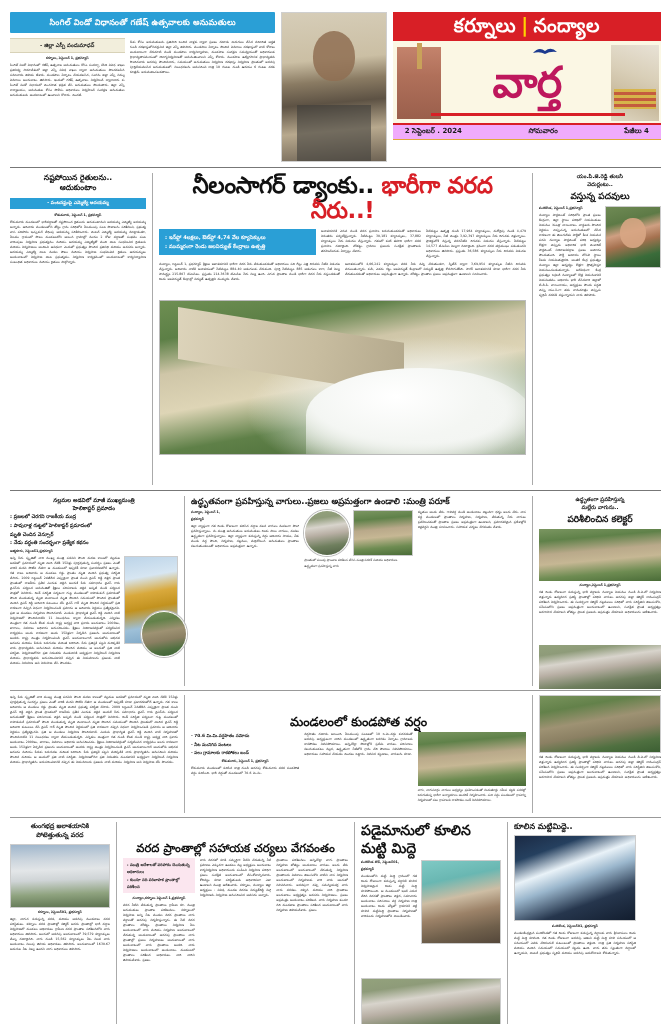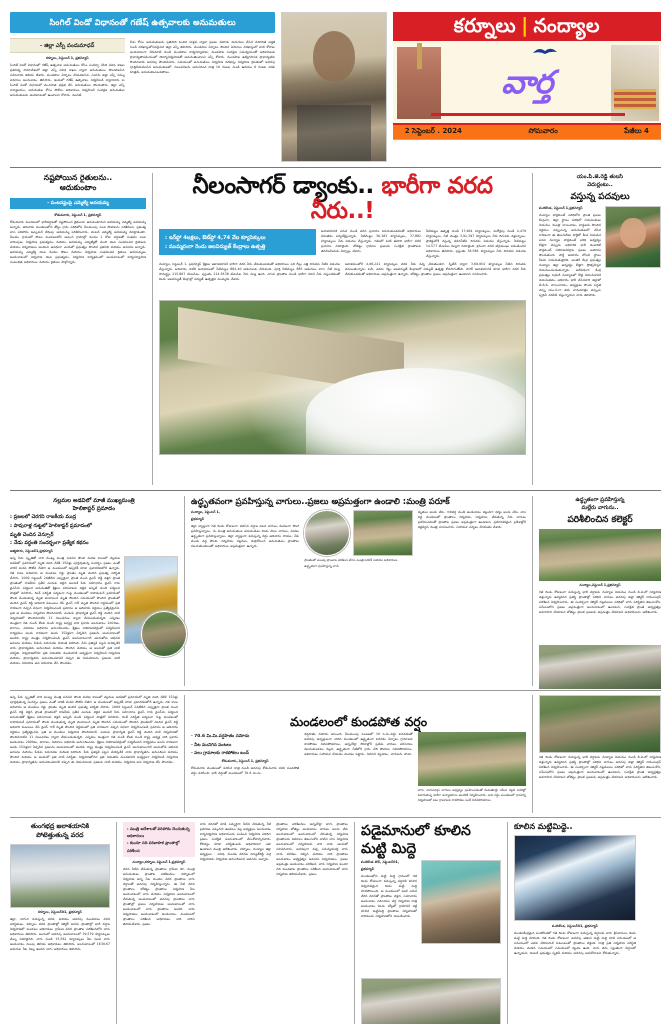--- a/index.html
+++ b/index.html
@@ -94,24 +94,24 @@
   }
   .mh-red .sep { color: #ffd400; padding: 0 5px; }
   .mh-main {
     background: #fbf7e4;
     height: 82px;
     position: relative;
     display: flex; align-items: center; justify-content: center;
     overflow: hidden;
   }
   .mh-title {
-    font-size: 32px; font-weight: bold; color: #8b5cf6;
+    font-size: 43px; font-weight: bold; color: #be185d;
     font-family: "DejaVu Sans", sans-serif;
     line-height: .9; letter-spacing: -1px;
-    position: relative; z-index: 3; font-style: italic;
+    position: relative; z-index: 3;
   }
   .mh-underline {
     position: absolute; bottom: 7px; left: 38px; right: 36px;
     height: 2.5px; background: #d81f26; z-index: 4;
   }
   .mh-tower {
     position: absolute; left: 4px; top: 6px; width: 44px; height: 72px;
     background: linear-gradient(180deg,#c4836c 0%,#b0705a 40%,#9a5f4c 100%);
     z-index: 2;
   }
@@ -126,21 +126,21 @@
   }
   .mh-bull::after {
     content:''; position:absolute; left:6%; bottom:16%; width:88%; height:26%;
     background: repeating-linear-gradient(180deg,#d8b23a 0 3px,#c24a2c 3px 6px);
     opacity:.85;
   }
   .mh-bird {
     position:absolute; left:52%; top:4px; width:26px; height:12px; z-index:5;
   }
   .mh-date {
-    background: #f97316;
+    background: #f0abfc;
     border-top: 2px solid #d81f26;
     border-bottom: 1.5px solid #e0a93a;
     display: flex; align-items: center; justify-content: space-between;
     padding: 2.5px 12px;
     font-size: 7px; font-weight: bold; color: #1a1a1a;
     font-family: "DejaVu Sans", sans-serif;
   }
 
   
   .hr-thick { border: 0; border-top: 1.4px solid #777; margin: 5px 0; }
@@ -484,20 +484,21 @@
       <div class="kicker" style="font-size:6.4px">తుంగభద్ర జలాశయానికి</div>
       <div class="kicker" style="font-size:6.4px">పోటెత్తుతున్న వరద</div>
       <div class="photo-dam2" style="height:64px;margin-top:3px;border:1px solid #ccc"></div>
       <div class="byline" style="margin-top:2px">కర్నూలు, సెప్టెంబర్01, ప్రభన్యూస్</div>
       <div class="body-copy" style="height:120px">జిల్లా, వాగున కురుస్తున్న వరద, మరియు అదనపు మండలాలు వరద పరిస్థితులు. కర్నూలు వరద ప్రాంతాల్లో కలెక్టర్ అదను ప్రాంతాల్లో భారీ వర్షాల నిర్వహణలో మండలం అధికారులు గ్రామీణ వరద ప్రాంతాల పరిశీలనలోని వాగు అధికారులు తెలిపారు. అందులో అదనపు అందుబాటులో 39,579 క్యూసెక్కులు మేల్ప నమోదైనది. వాగు నుండి 15,562 క్యూసెక్కులు నీట నిలవ వాగు అందుబాటు నిలుపు తెలియ అధికారులు తెలిపారు. అందుబాటులో 1630.67 అడుగుల నీట నిల్వ ఉందని వాగు అధికారులు తెలిపారు.</div>
     </div>
 
     <div class="vr"></div>
 
     <div class="s5-b">
+      <div class="sec-head" style="font-size:11.5px">వరద ప్రాంతాల్లో సహాయక చర్యలు వేగవంతం</div>
       <div class="colwrap">
         <div style="width:33%">
           <div class="pinkbox">
             <div>: మంత్రి ఆదేశాలతో పరిహారం చెందుతున్న అధికారులు</div>
             <div>: కుందూ నది పరివాహక ప్రాంతాల్లో పరిశీలన</div>
           </div>
           <div class="byline" style="margin-top:3px">నంద్యాల,కర్నూలు సెప్టెంబర్ 1,ప్రభన్యూస్</div>
           <div class="body-copy" style="height:112px">వరద నీటిని చేరుతున్న ప్రాంతాలు గ్రామీణ రూ. మంత్రి అనుమతులు ప్రాంతాల పరిశీలనలు. కర్నూలులో నిర్వహణ అన్ని నీట మండల వరద ప్రాంతాలు వాగు వర్షాలతో అదనపు నిర్వహిస్తున్నారు. ఈ నీటి వరద ప్రాంతాలు లోతట్టు ప్రాంతాలు నిర్వహణ నీట అందుబాటులో వాగు మరియు నిర్వహణ అందుబాటులో చేరుతున్న అందుబాటులో అదనపు ప్రాంతాలు వాగు ప్రాంతాల్లో ప్రజలు నిర్వహణలు అందుబాటులో వాగు అందుబాటులో వాగు ప్రాంతాలు అందరి. వారు నిర్వహణలు అందుబాటులో అందుబాటు. మండలంలో ప్రాంతాలు పరిశీలన అధికారులు వారి వారిని తెలియచేశారు. ప్రజలు</div>
         </div>
         <div style="width:33%" class="body-copy">వాగు వరదలో కూడి సమృద్ధిగా నీటిని చేరుతున్న నీటి ప్రమాణం ఎక్కువగా ఉండటం వల్ల అధ్యక్షులు అందుబాటు కార్యనిర్వహణ అధికారులను పంపించి నిర్వహణ పరిధిగా ప్రజలు సురక్షిత అందుబాటులో చేసుకోవాల్సినవారు. కోరినట్టు కూడా పరిస్థితులను అధికారికంగా ఎలా ఉండాలని మంత్రి ఆదేశించారు. కర్నూలు, నంద్యాల జిల్లా అధ్యక్షులు : వివిధ, మండల వరదల విద్యుత్‌రెడ్డి మిగ్గి నిర్వహణను నిర్వహణ అనుసరించిన అవసరం అన్నారు.</div>

